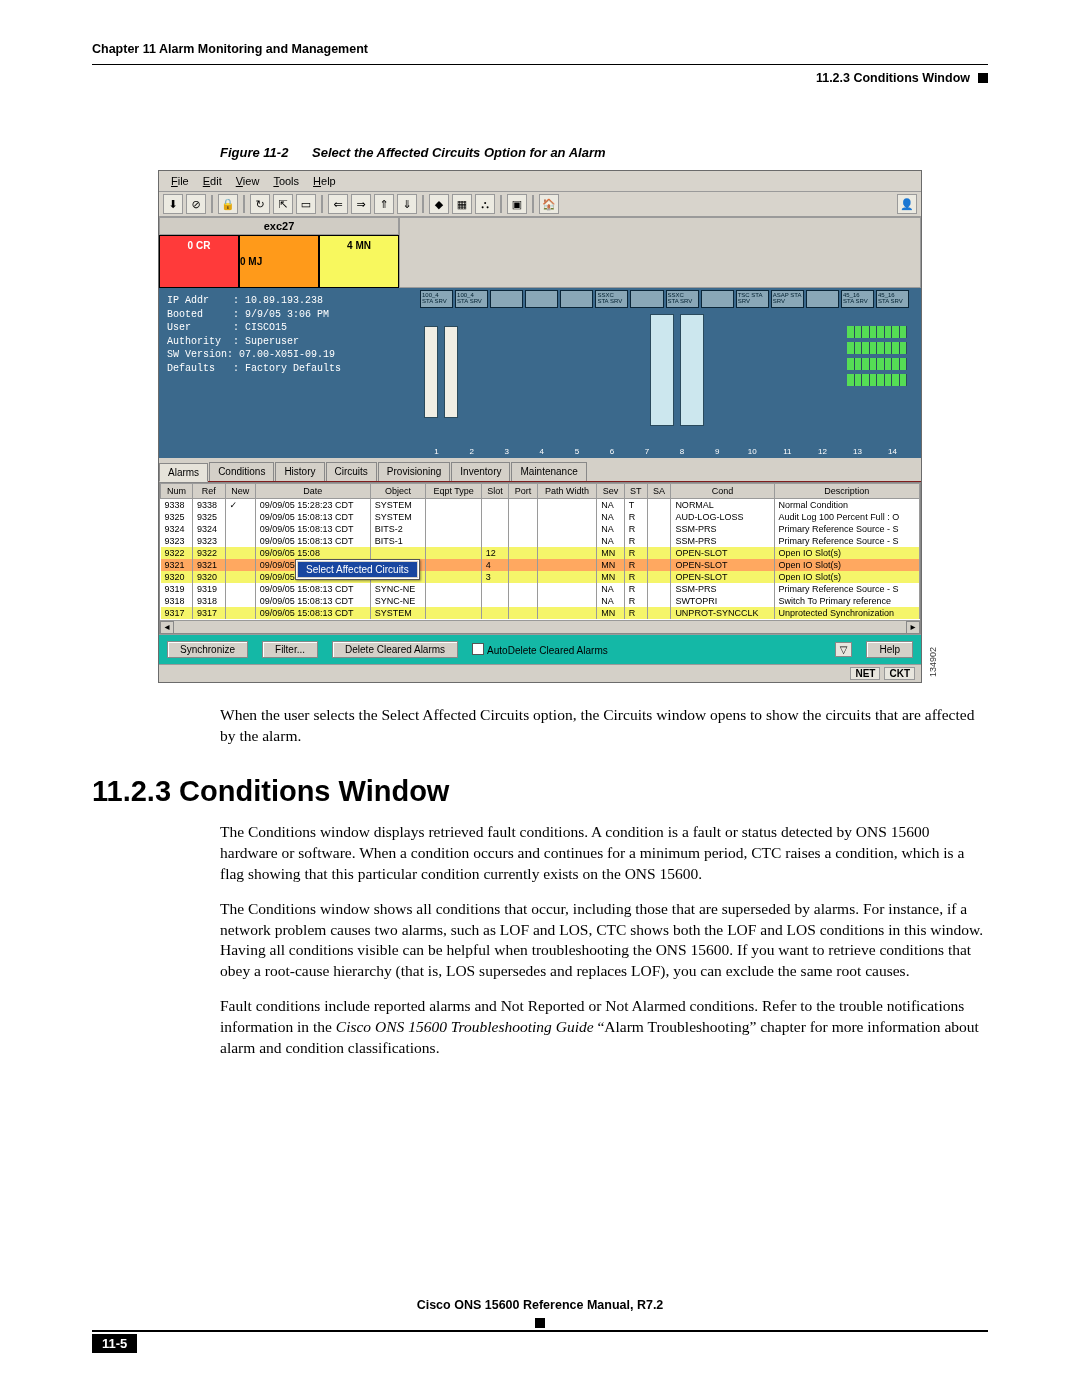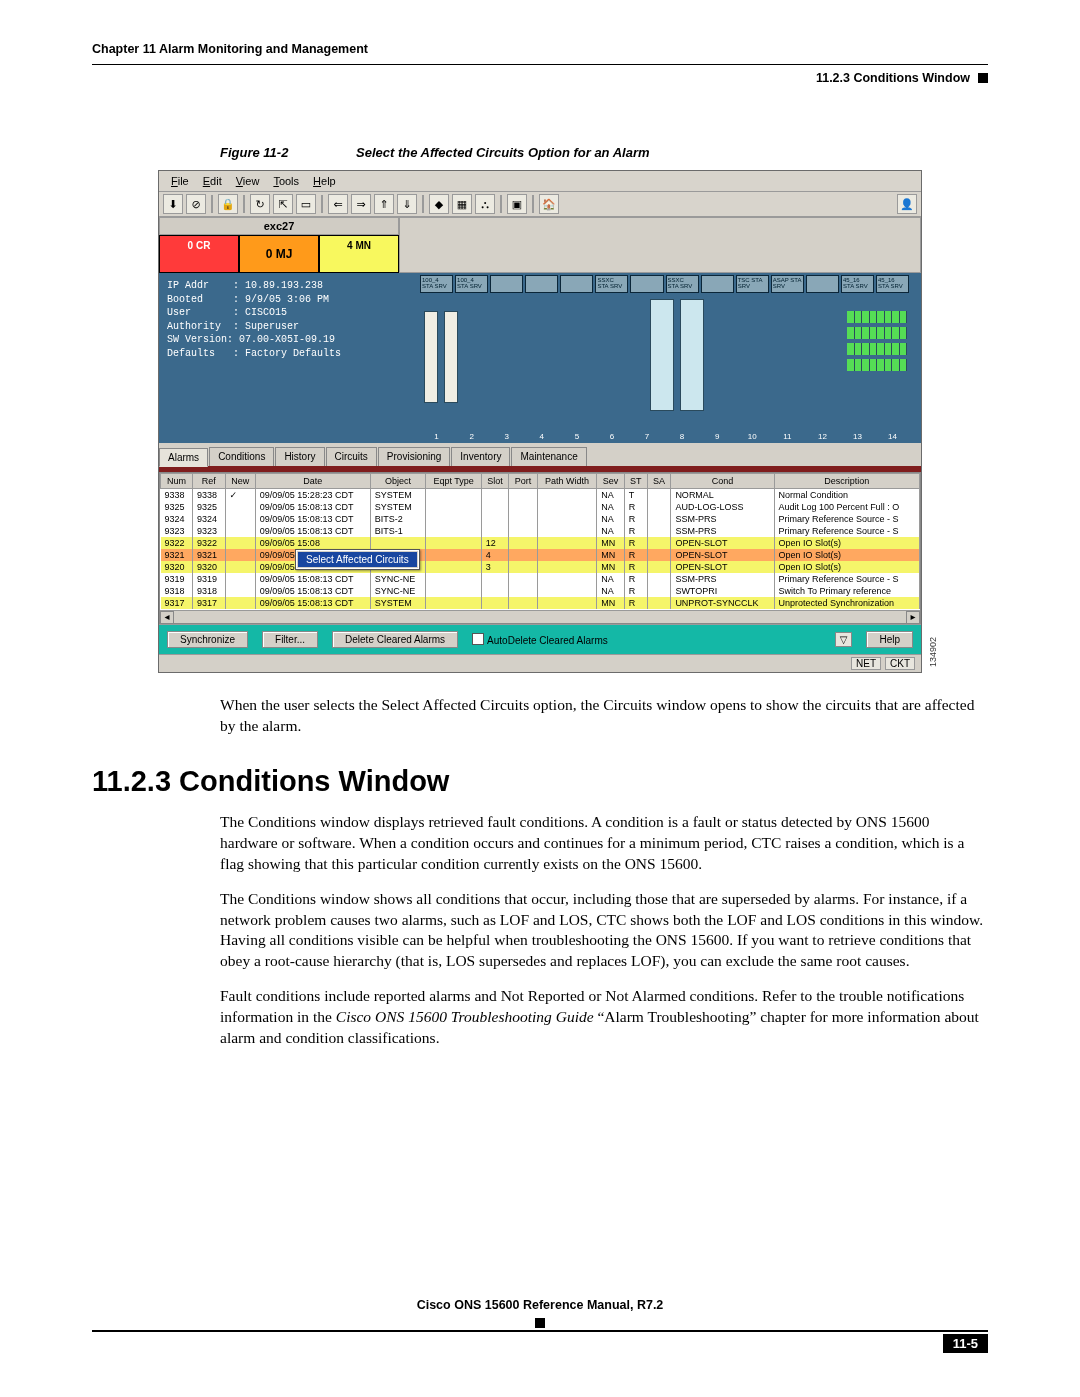--- a/index.html
+++ b/index.html
@@ -46,21 +46,21 @@
     width: 10px; height: 10px;
     background: #000;
     display: inline-block;
   }
   .fig-caption {
     font-family: Arial, Helvetica, sans-serif;
     font-size: 13px;
     margin: 60px 0 10px 0;
   }
   .fig-caption .label { font-weight: bold; font-style: italic; }
-  .fig-caption .title { font-weight: bold; font-style: italic; margin-left: 64px; }
+  .fig-caption .title { font-weight: bold; font-style: italic; margin-left: 20px; }
 
   
   .screenshot {
     width: 764px;
     margin: 0 auto 22px auto;
     background: #d4d0c8;
     border: 1px solid #6b6b6b;
     font-family: Tahoma, Arial, sans-serif;
     font-size: 10px;
     color: #000;
@@ -101,21 +101,21 @@
   .title-cell {
     background: #d0ccc4;
     border: 1px solid #9a9a9a;
     flex: 1.2;
     text-align: center;
     font-weight: bold;
     font-size: 11px;
     padding: 2px 0;
   }
   .cr-cell { background: #ff3a3a; color: #fff; font-weight: bold; text-align: center; border: 1px solid #000; flex: 0.6; font-size: 10px; padding: 4px 0;}
-  .mj-cell { background: #ff9a1a; color: #000; font-weight: bold; text-align: center; border: 1px solid #000; flex: 0.6; font-size: 12px; padding: 11px 0;}
+  .mj-cell { background: #ff9a1a; color: #000; font-weight: bold; text-align: left; border: 1px solid #000; flex: 0.6; font-size: 10px; padding: 20px 0;}
   .mn-cell { background: #f8f85e; color: #000; font-weight: bold; text-align: center; border: 1px solid #000; flex: 0.6; font-size: 10px; padding: 4px 0;}
 
   .node-area {
     display: flex;
     background: #3b698c;
     height: 170px;
   }
   .node-info {
     width: 215px;
     background: #3b698c;
@@ -157,21 +157,21 @@
   .slot-numbers {
     position: absolute; bottom: 2px; left: 30px; right: 10px;
     display: flex; font-size: 8px; color: #fff;
   }
   .slot-numbers span { width: 38px; margin-right: 2px; text-align: center; }
 
   
   .tabstrip {
     display: flex;
     background: #d4d0c8;
-    border-bottom: 6px solid #7f1d1d;
+    border-bottom: 1px solid #7f1d1d;
     padding-top: 4px;
     font-size: 10px;
   }
   .tabstrip .tab {
     padding: 3px 8px 3px 8px;
     background: #d4d0c8;
     border: 1px solid #888;
     border-bottom: none;
     margin-right: 1px;
     position: relative;
@@ -235,21 +235,21 @@
     box-shadow: inset 1px 1px 0 #fff;
     font-size: 10px;
   }
   .cbx { width: 10px; height: 10px; border: 1px solid #555; background: #fff; display: inline-block; vertical-align: -1px; margin-right: 3px;}
 
   .statusbar {
     display: flex; justify-content: flex-end; gap: 4px;
     padding: 2px 6px; border-top: 1px solid #9a9a9a; font-size: 10px;
     background: #d4d0c8;
   }
-  .statusbar span { border: 1px solid #999; padding: 0 4px; background: #e8e6de; }
+  .statusbar span { border: 1px solid #999; padding: 0 4px; background: #e8e6de; font-weight: bold; }
 
   .screenshot-wrap { position: relative; width: 764px; margin: 0 auto 18px auto; }
   .vert-id {
     position: absolute; right: -16px; bottom: 6px;
     font-size: 9px; font-family: Arial, sans-serif;
     writing-mode: vertical-rl; transform: rotate(180deg);
     color: #333;
   }
 
   
@@ -273,21 +273,21 @@
     position: absolute;
     left: 92px; right: 92px; bottom: 44px;
   }
   .footer .ftitle {
     font-family: Arial, Helvetica, sans-serif;
     font-size: 12.5px; font-weight: bold;
     display: flex; justify-content: flex-end; align-items: center; gap: 6px; flex-direction: column;
   }
   .footer hr { border: none; border-top: 2px solid #000; margin: 2px 0; }
   .footer .pageno {
-    display: flex; justify-content: flex-end; align-items: center;
+    display: flex; align-items: center;
   }
   .footer .pageno .box {
     display: inline-block; background: #000; color: #fff;
     font-family: Arial, Helvetica, sans-serif; font-weight: bold;
     font-size: 13px; padding: 2px 10px;
   }
 </style>
 </head>
 <body>
 

